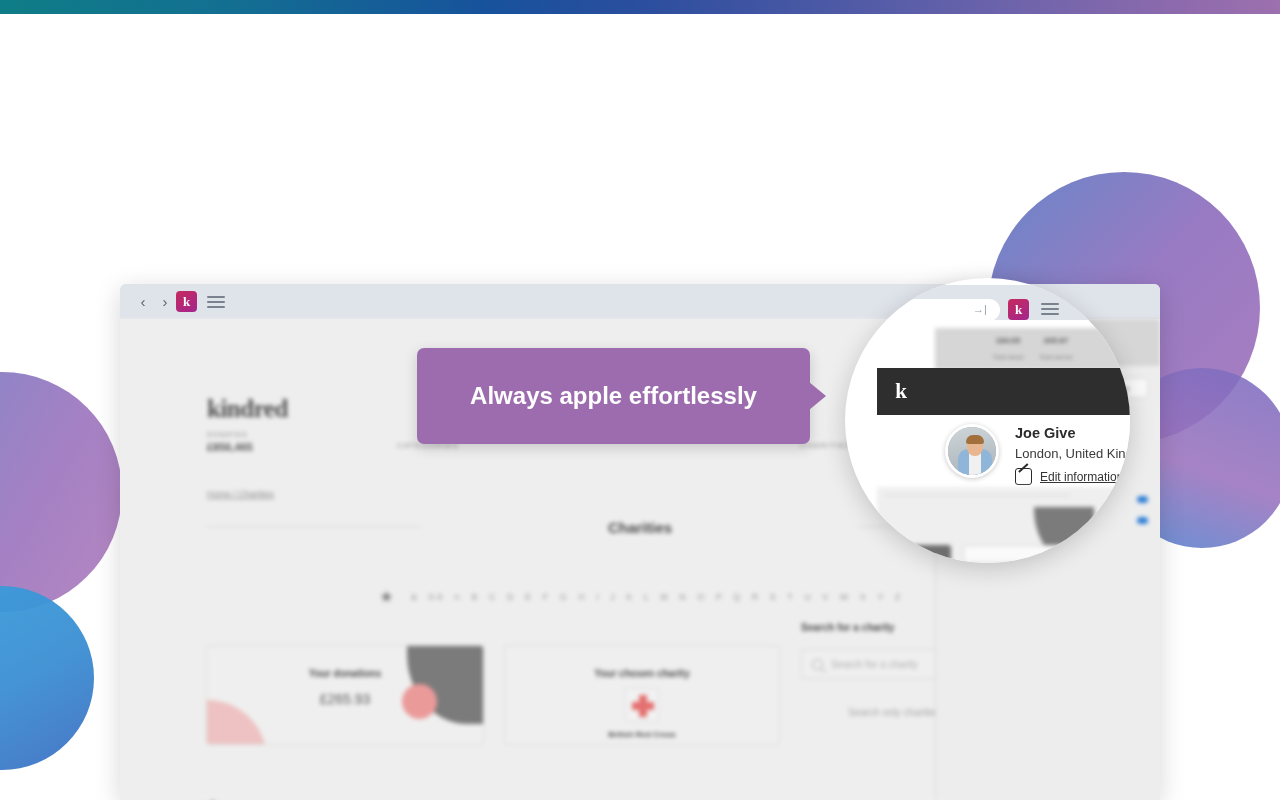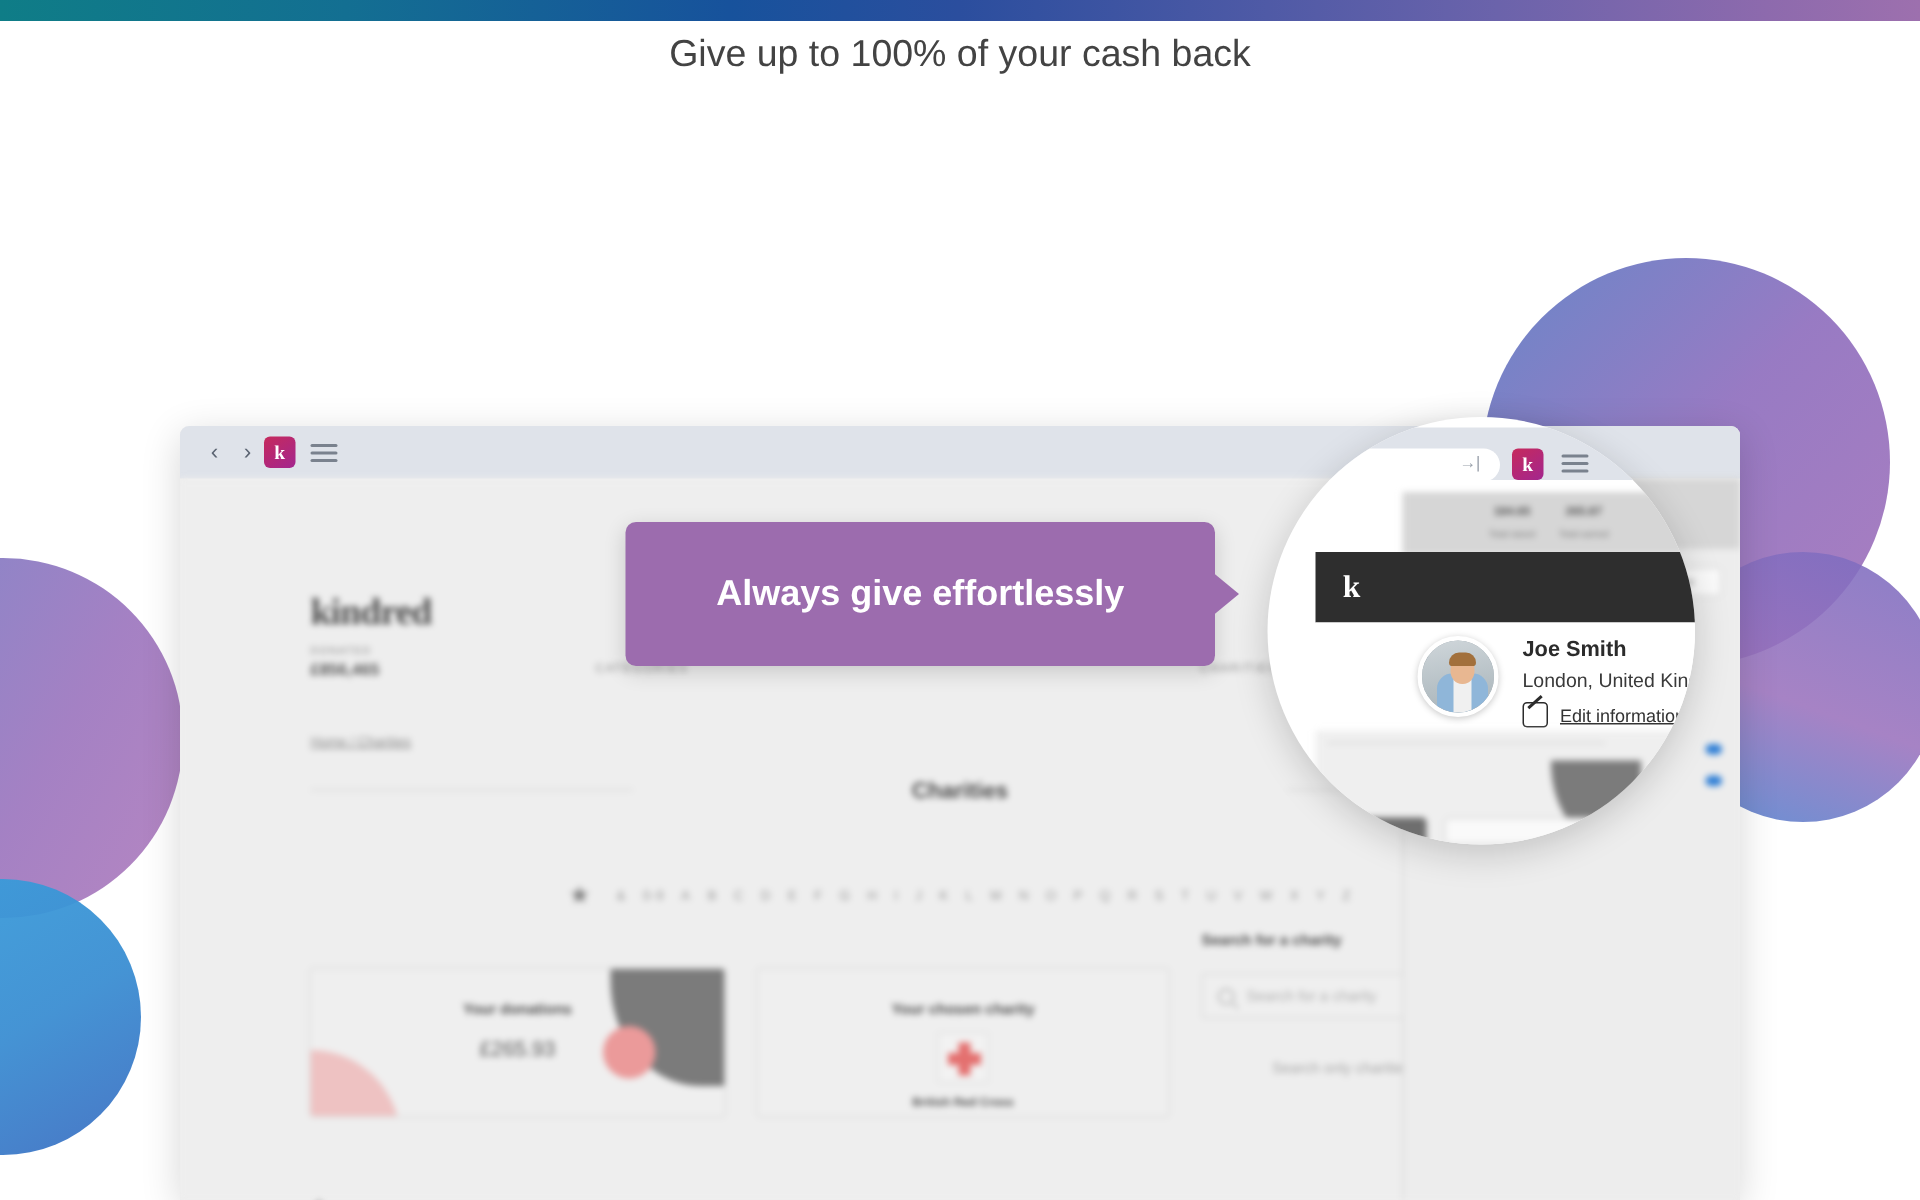--- a/index.html
+++ b/index.html
@@ -284,21 +284,20 @@
 
 <div id="topbar"></div>
 
 <div class="blob" id="blob-right-big"></div>
 <div class="blob" id="blob-right-small"></div>
 <div class="blob" id="blob-left-purple"></div>
 <div class="blob" id="blob-left-blue"></div>
 
 <div id="hero">
   <div id="hero-sub">
-    <div>Give up to 100% of your cash back</div>
   </div>
 </div>
 
 <div id="browser">
 
   <div id="browser-chrome">
     <div class="nav-arrow">‹</div>
     <div class="nav-arrow">›</div>
     <div id="ext-icon">k</div>
     <div id="menu-icon">
@@ -410,21 +409,21 @@
           <div class="ext-toggle-row">
             <span>Automatic deal activation</span>
             <span class="toggle"></span>
           </div>
         </div>
     </div>
   </div>
 </div>
 
 <div id="tooltip">
-  <span id="tooltip-text">Always give effortlessly</span>
+  <span id="tooltip-text">Always apple effortlessly</span>
   <span id="tooltip-arrow"></span>
 </div>
 
 <div id="magnifier">
   <div id="mag-inner">
     <div id="mag-browserbar">
       <div id="mag-urlpill"></div>
       <div id="mag-url-share">→|</div>
       <div id="mag-ext-icon">k</div>
       <div id="mag-menu-icon">
@@ -450,21 +449,21 @@
     </div>
 
     <div id="mag-profile">
       <div id="mag-avatar">
         <span class="av-bg"></span>
           <span class="av-shirt"></span>
           <span class="av-tee"></span>
         <span class="av-head"></span>
           <span class="av-hair"></span>
       </div>
-      <div id="mag-name">Joe Smith</div>
+      <div id="mag-name">Joe Give</div>
       <div id="mag-loc">London, United Kingdom</div>
       <div id="mag-edit-row">
         <span id="edit-icon"></span>
         <span id="mag-edit-link">Edit information</span>
       </div>
     </div>
 
     <div id="mag-below">
       <span class="line"></span>
         <span class="grey"></span>

